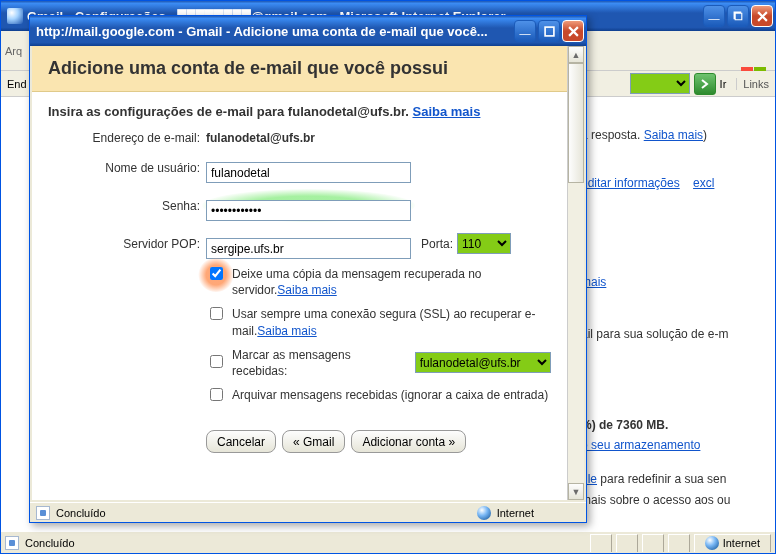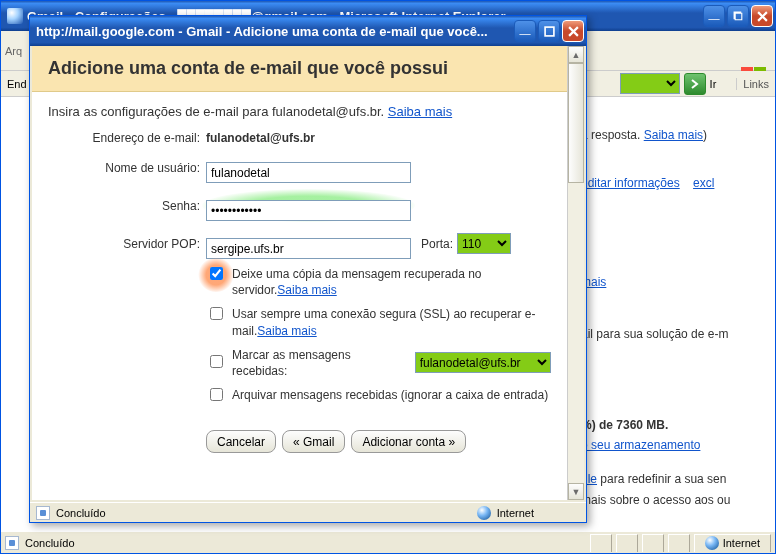--- a/index.html
+++ b/index.html
@@ -17,21 +17,21 @@
   .wbtn.min::before{content:"—";font-weight:bold;font-family:Tahoma;position:relative;top:2px;}
   .wbtn.res svg, .wbtn.close svg { width:11px; height:11px; }
   .goback { width:30px; height:30px; border-radius:50%; background:radial-gradient(circle at 35% 30%,#BFF2C9,#4CAF50 60%,#2E7D32); display:flex; align-items:center; justify-content:center; color:#fff; margin:2px 4px 2px 2px; }
   .goback-row { position:absolute; top:30px; left:0; right:0; height:40px; display:flex; align-items:center; background:#F1EFE2; border-bottom:1px solid #ccc; padding-left:4px; }
   .winlogo { position:absolute; right:8px; top:36px; width:26px; height:22px; display:flex; gap:1px; flex-wrap:wrap; }
   .wq { width:12px;height:10px; }
   .wq.r{background:#FA4B3C;} .wq.g{background:#7CBB00;} .wq.b{background:#00A1F1;} .wq.y{background:#FFB900;}
   
   .addrbar { position:absolute; top:70px; left:0; right:0; height:26px; display:flex; align-items:center; background:#F1EFE2; border-bottom:1px solid #ccc; font-size:11px; padding:0 6px; gap:4px; }
   .gobtn { width:22px; height:22px; background:linear-gradient(#6FC36F,#2E8B2E); border:1px solid #2E8B2E; border-radius:3px; display:flex; align-items:center; justify-content:center; color:#fff; cursor:pointer; }
-  .links-lbl { color:#555; margin-left:16px; padding-left:6px; border-left:1px solid #ccc; }
+  .links-lbl { color:#555; margin-left:6px; padding-left:6px; border-left:1px solid #ccc; }
   
   .ie-content { position:absolute; top:96px; left:0; right:0; bottom:22px; background:#fff; overflow:hidden; font-size:12px; }
   .bg-text { position:absolute; left:580px; top:0; width:200px; font-size:12px; color:#333; line-height:1.7; }
   .bg-text a { color:#1155CC; }
   
   .ie-status { position:absolute; bottom:0; left:0; right:0; height:22px; background:#ECE9D8; border-top:1px solid #fff; display:flex; align-items:center; font-size:11px; padding:0 4px; gap:6px; }
   .status-cells { margin-left:auto; display:flex; align-items:center; gap:4px; }
   .scell { height:18px; padding:0 10px; border-left:1px solid #fff; border-top:1px solid #fff; border-right:1px solid #ACA899; display:flex; align-items:center; gap:4px; }
   .globe { width:14px; height:14px; border-radius:50%; background:radial-gradient(circle at 35% 30%,#fff,#7AB8F5 40%,#0A4B8F); }
   
@@ -39,21 +39,21 @@
   .popup { position:absolute; top:15px; left:29px; width:558px; height:508px; border:1px solid #0054E3; background:#ECE9D8; box-shadow:3px 3px 8px rgba(0,0,0,.35); }
   .popup .ptitlebar { height:30px; background:linear-gradient(to bottom,#1F57B1 0%,#3B8CF4 8%,#1F57B1 40%,#1F57B1 88%,#0F3F8F 100%); color:#fff; display:flex; align-items:center; padding:0 2px 0 6px; font-size:13px; }
   .popup .ptitlebar .title{flex:1;font-weight:bold;white-space:nowrap;overflow:hidden;}
   
   .pcontent { position:absolute; top:30px; left:2px; right:2px; bottom:22px; background:#fff; overflow:hidden; }
   .pscroll { position:absolute; right:0; top:0; bottom:0; width:17px; background:#F1EFE2; border-left:1px solid #ccc; }
   .psarrow { height:17px; background:linear-gradient(#fdfdfd,#E6E5D8); border:1px solid #B6B4A3; display:flex; align-items:center; justify-content:center; color:#6B6B6B; font-size:9px; }
   .psthumb { position:absolute; top:17px; left:0; right:0; height:120px; background:linear-gradient(to right,#fdfdfd,#E6E5D8); border:1px solid #B6B4A3; }
   
   .yellow-band { background:#FAE5B0; padding:12px 16px; font-size:18px; font-weight:bold; color:#333; border-bottom:1px solid #E0CA8A; margin-right:17px; }
-  .instruct { padding:12px 16px 8px; font-size:13px; font-weight:normal; color:#333; margin-right:17px; }
+  .instruct { padding:12px 16px 8px; font-size:13px; font-weight:bold; color:#333; margin-right:17px; }
   .instruct a { color:#1155CC; }
   
   .form-area { padding:4px 16px; font-size:12px; color:#333; margin-right:17px; }
   .row { display:flex; align-items:center; margin-bottom:7px; }
   .lbl { width:158px; text-align:right; padding-right:6px; }
   .val-bold { font-weight:bold; }
   .tinput { height:21px; border:1px solid #7F9DB9; background:#fff; padding:1px 4px; font-size:12px; width:205px;margin-top:10px; }
   .sel { height:21px; border:1px solid #7F9DB9; background:#84cc16; font-size:12px; }
   .port-lbl { margin-left:10px; margin-right:4px; }
   

